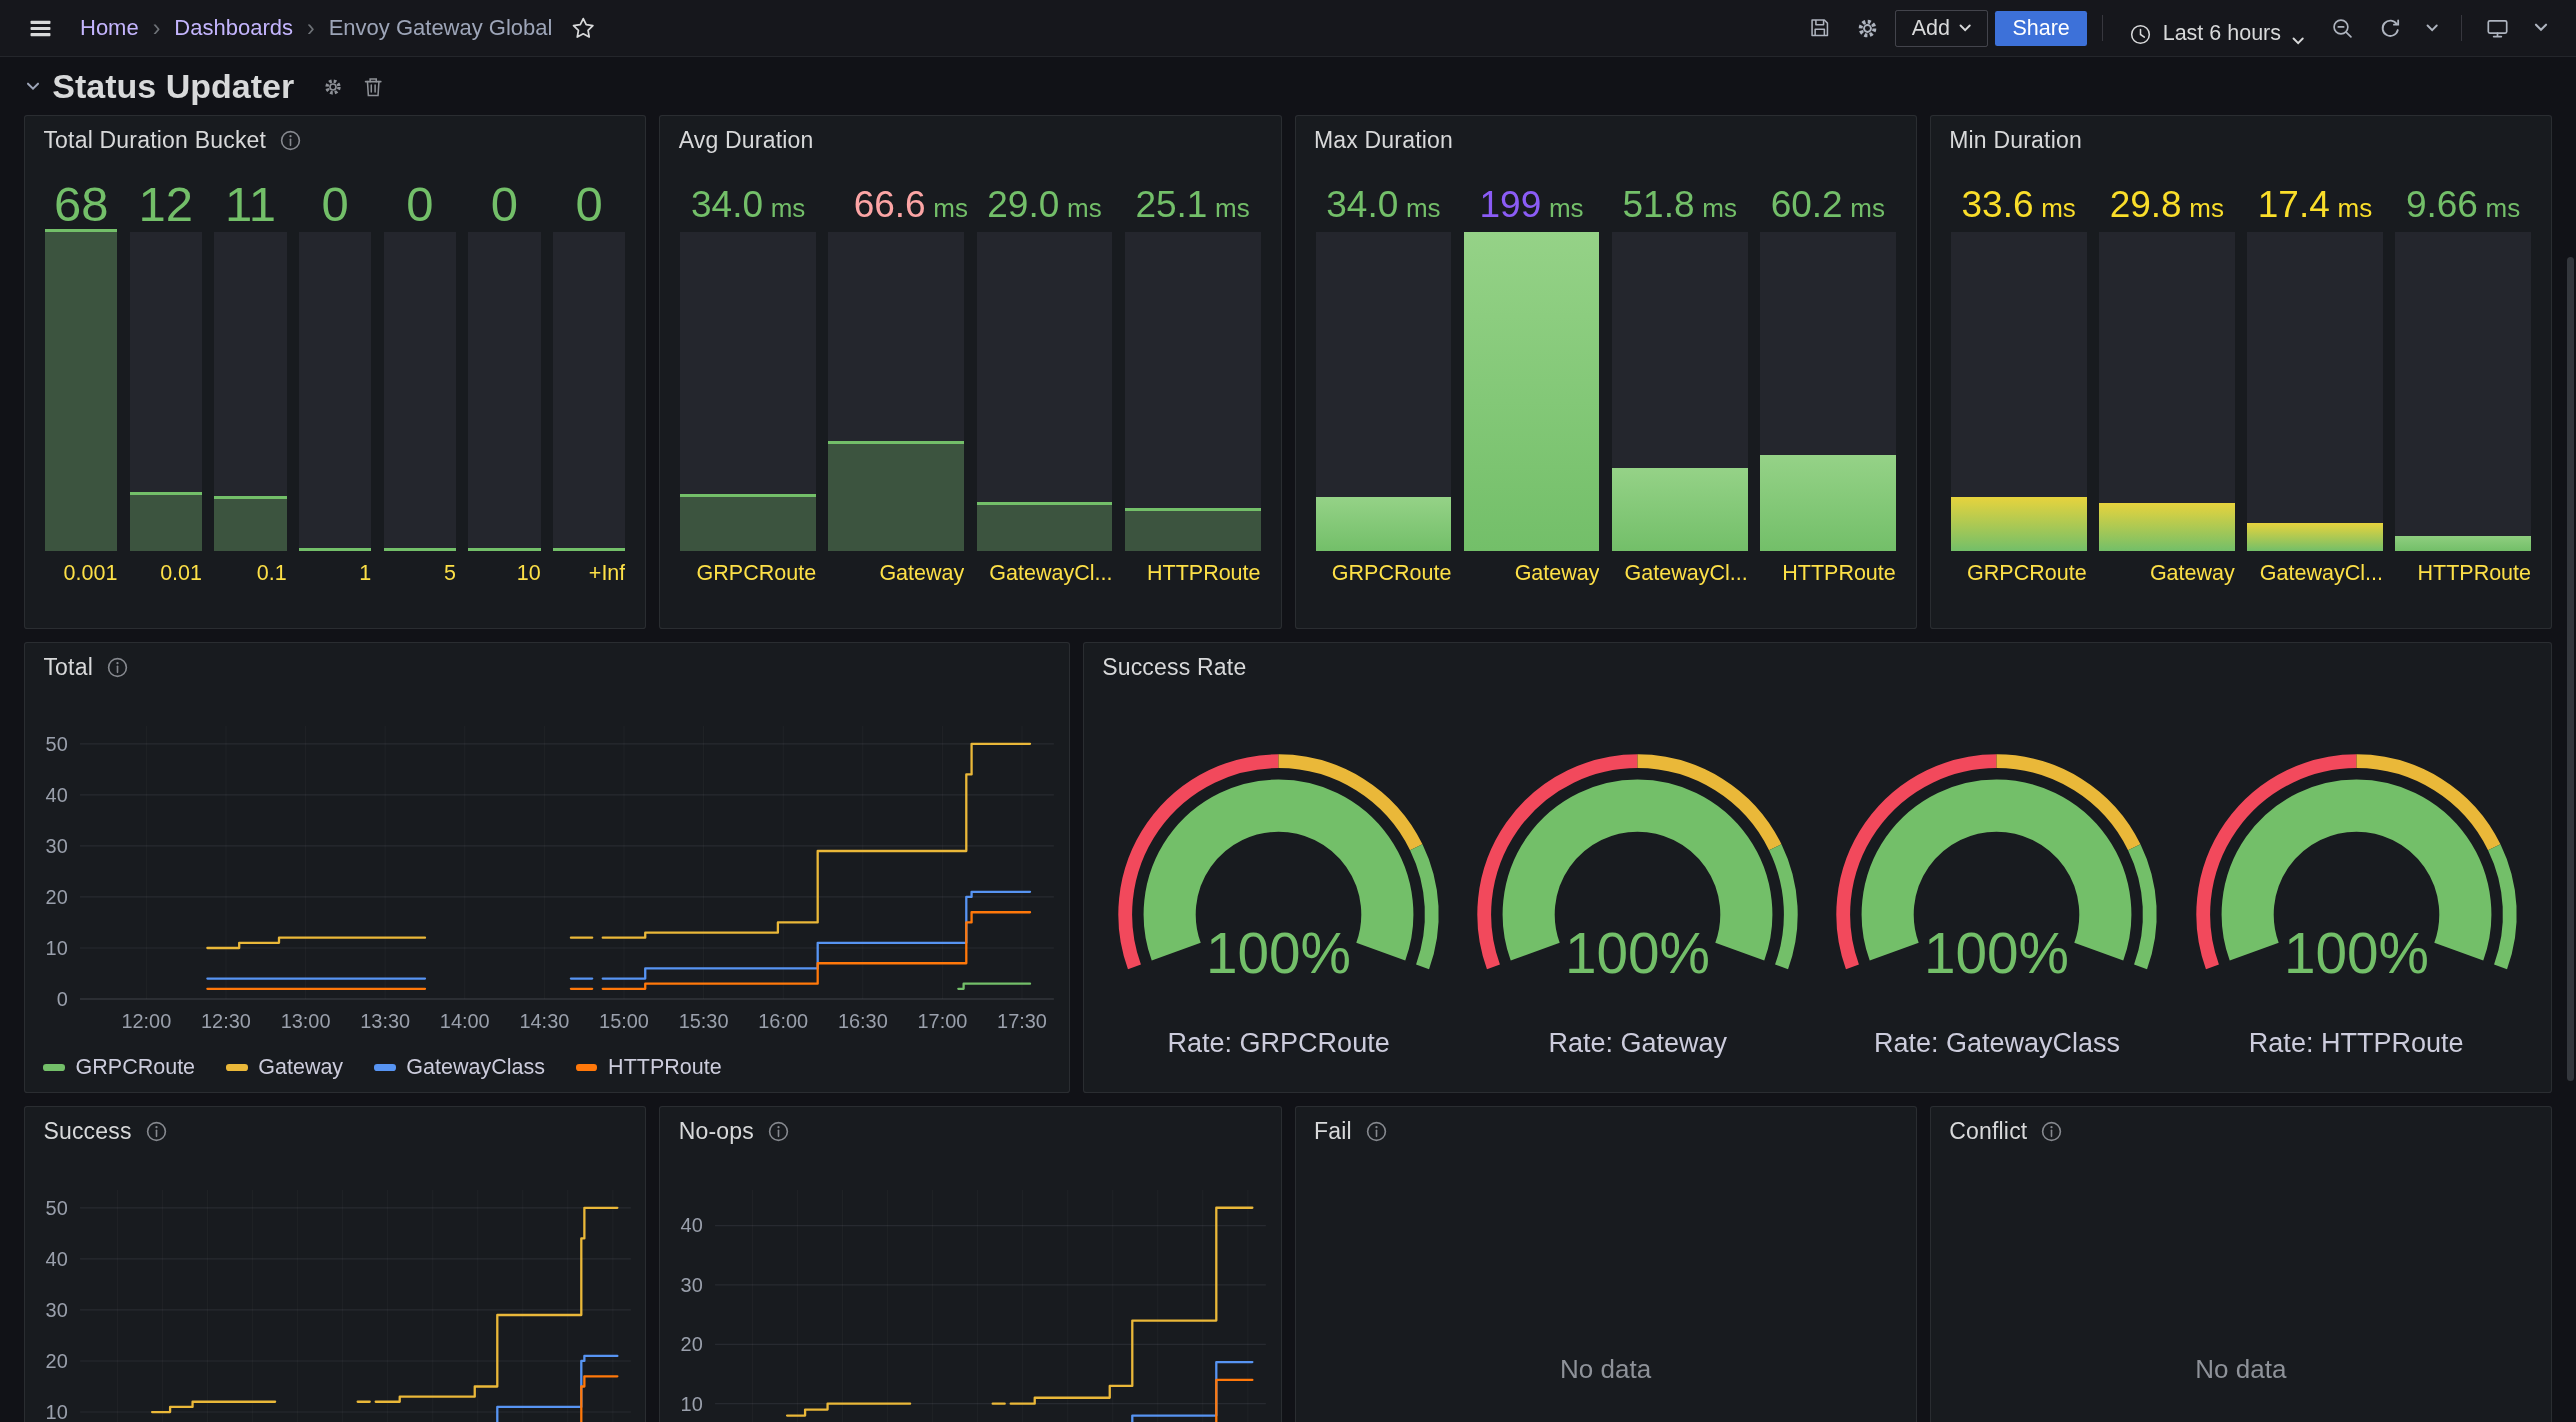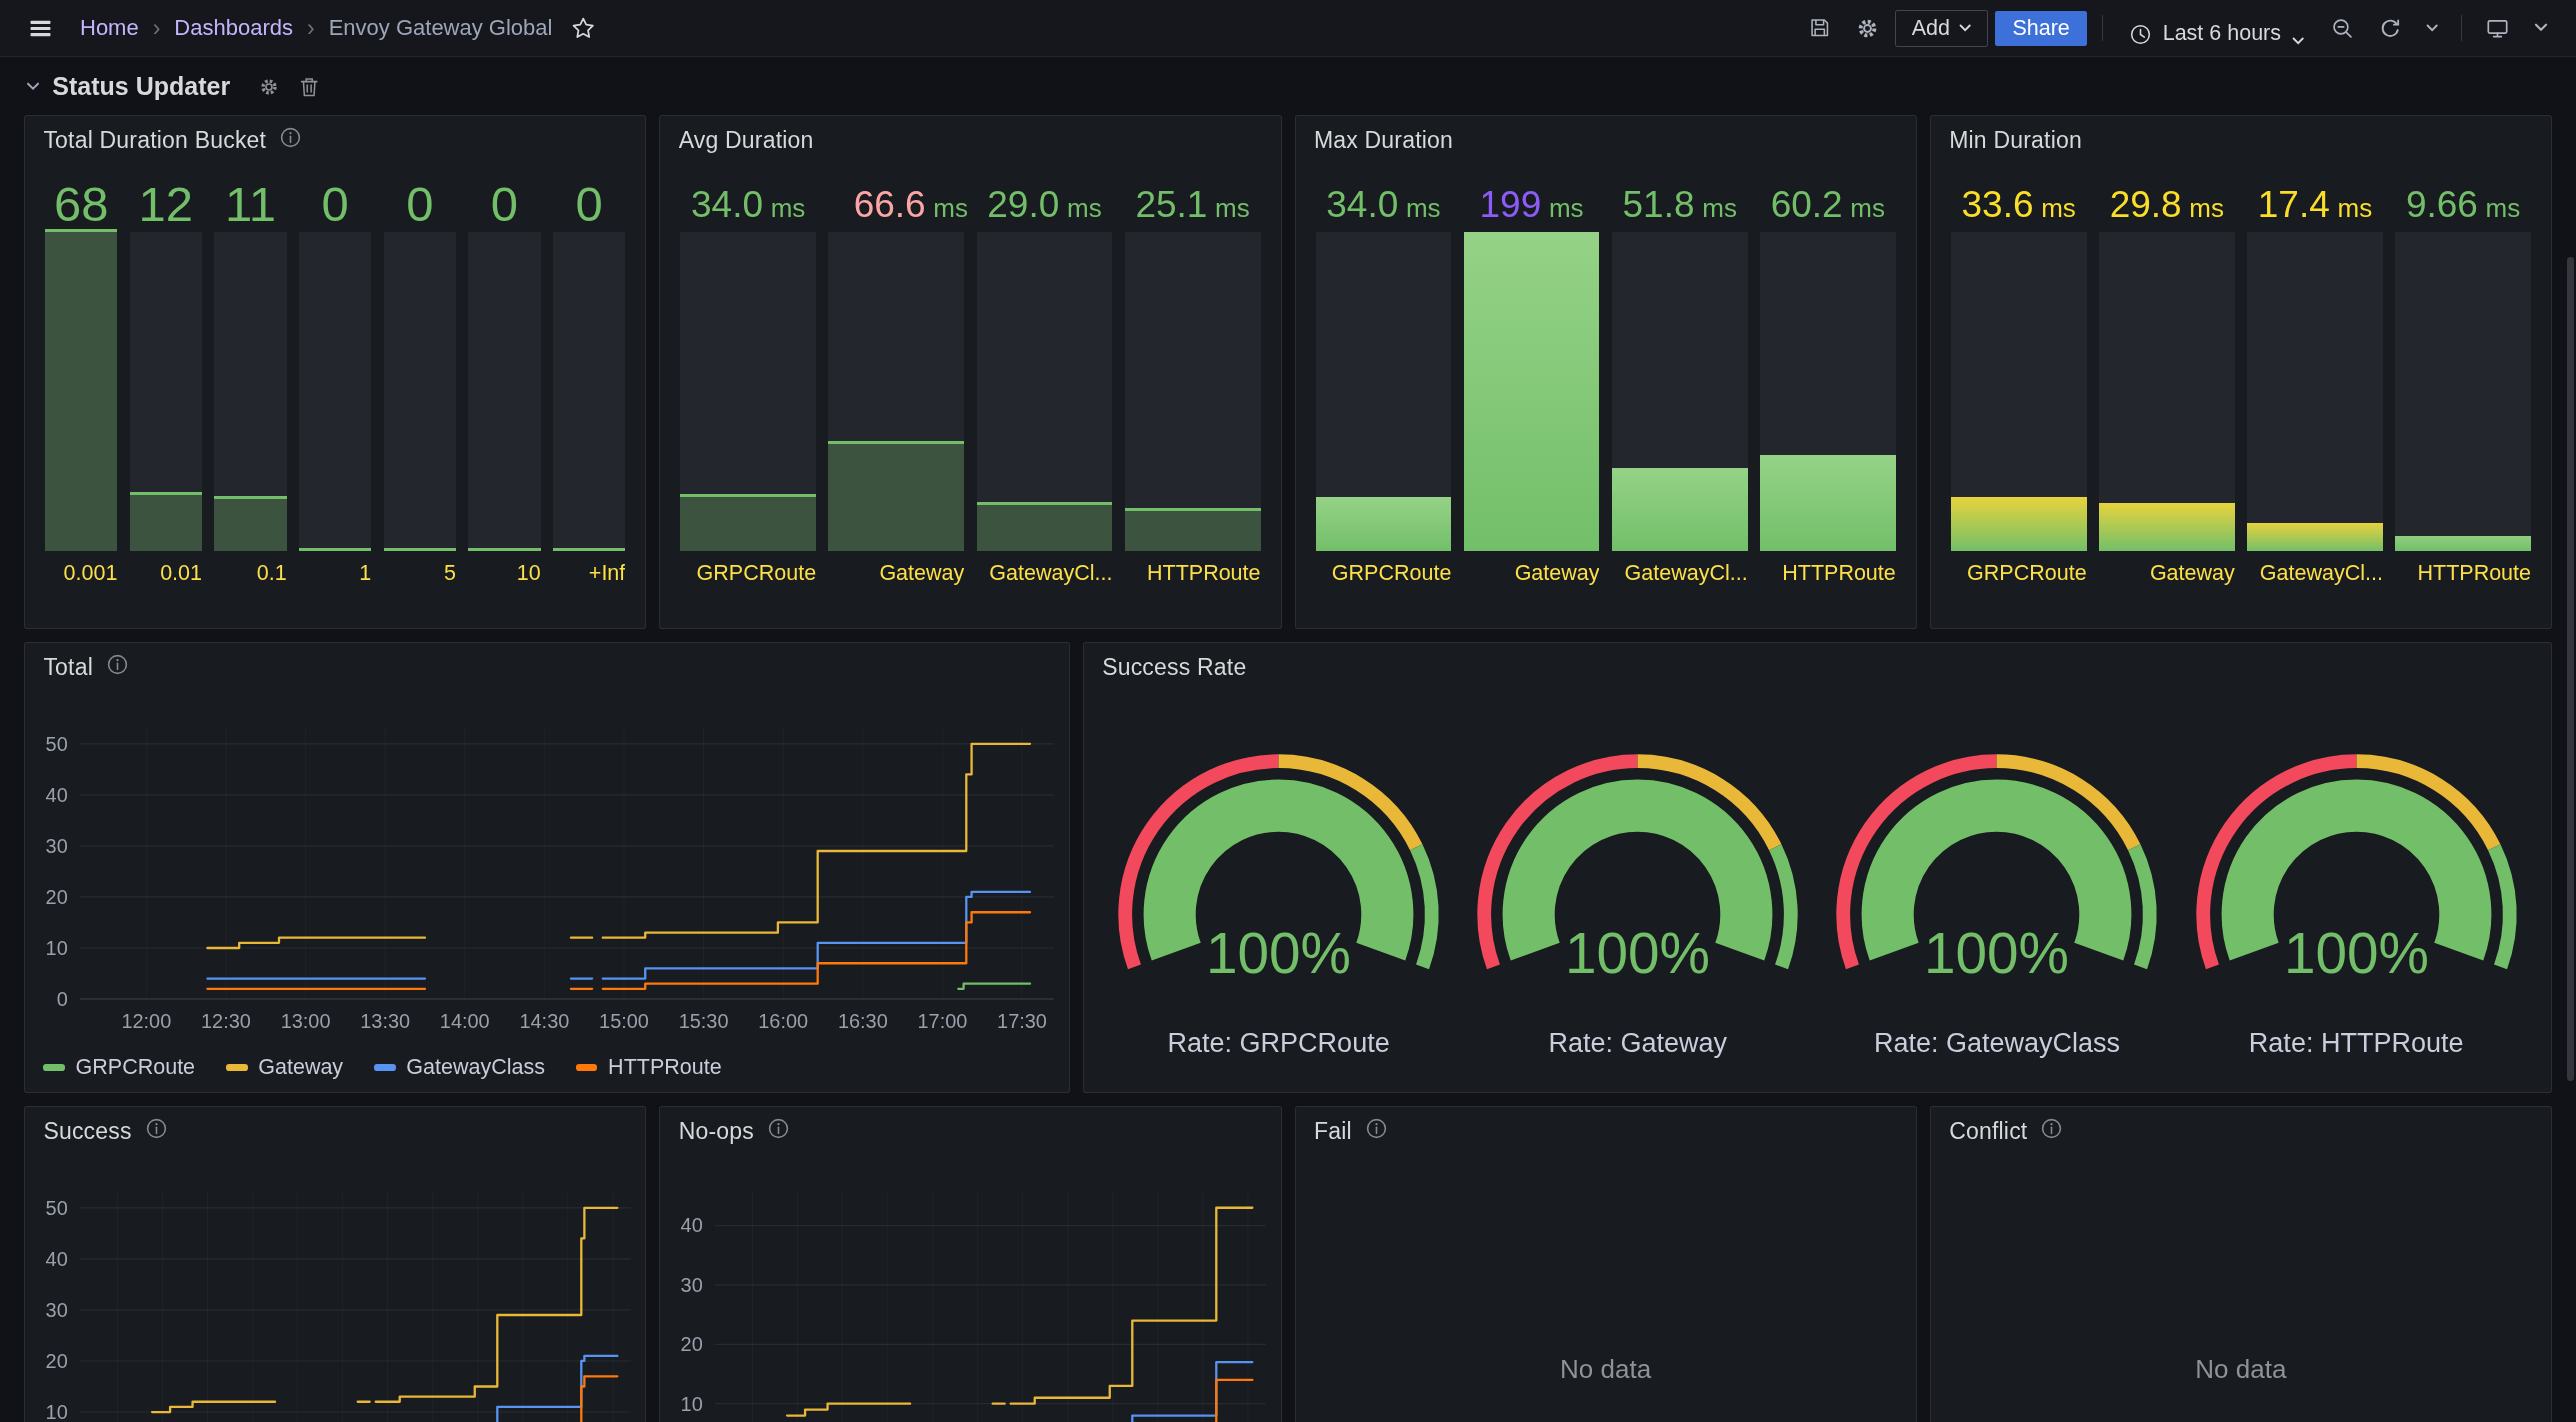--- a/index.html
+++ b/index.html
@@ -28,32 +28,32 @@
   .btn-primary{
     display:flex;align-items:center;height:35px;padding:0 17px;border-radius:2.3px;
     background:#3D71D9;color:#ffffff;font-size:21.5px;font-weight:500;cursor:pointer;
   }
   .toolbar-sep{width:0.8px;height:26px;background:rgba(204,204,220,0.18);margin:0 7.7px;flex:none;}
   .timepicker{display:flex;align-items:flex-end;gap:10.7px;height:35px;padding:0 10.7px;color:#D8D9DA;font-size:21.5px;cursor:pointer;}
   
   .subheader{position:absolute;top:58px;left:0;right:0;height:57px;display:flex;align-items:center;padding:0 26px;}
   .row-title{display:flex;align-items:center;gap:12.3px;cursor:pointer;}
   .row-title .chev{color:#9DA5B8;}
-  .row-title .txt{font-size:25px;font-weight:700;color:#D8D9DA;}
+  .row-title .txt{font-size:34px;font-weight:700;color:#D8D9DA;}
   .row-actions{display:flex;align-items:center;gap:6.1px;margin-left:21.5px;color:#8e9197;}
   
   .dashboard{
     position:absolute;top:115px;left:24px;right:24px;
     display:grid;grid-template-columns:repeat(24,1fr);grid-template-rows:514px 451px 451px;gap:13px;
   }
   .panel{
     position:relative;background:#181B1F;border:0.8px solid rgba(204,204,220,0.10);
     border-radius:3.1px;box-sizing:border-box;overflow:hidden;
   }
-  .p-header{position:absolute;top:10.7px;left:18.4px;display:flex;align-items:flex-start;gap:14px;z-index:3;cursor:pointer;}
+  .p-header{position:absolute;top:10.7px;left:18.4px;display:flex;align-items:center;gap:14px;z-index:3;cursor:pointer;}
   .p-title{font-size:23px;font-weight:500;color:#D8D9DA;letter-spacing:0.2px;white-space:nowrap;}
   .info-ic{color:#85888e;display:flex;}
   
   .bars{position:absolute;left:20px;right:20px;top:64px;bottom:40px;display:flex;gap:12.3px;}
   .bg-col{flex:1;display:flex;flex-direction:column;min-width:0;}
   .bg-val{height:49px;display:flex;align-items:baseline;justify-content:center;gap:7.7px;line-height:49px;}
   .bg-val .num{font-size:37px;font-weight:500;}
   .bars.big .bg-val .num{font-size:49px;}
   .bg-val .unit{font-size:26px;font-weight:500;}
   .bg-track{flex:1;margin-top:3.1px;background:#24262D;position:relative;}

